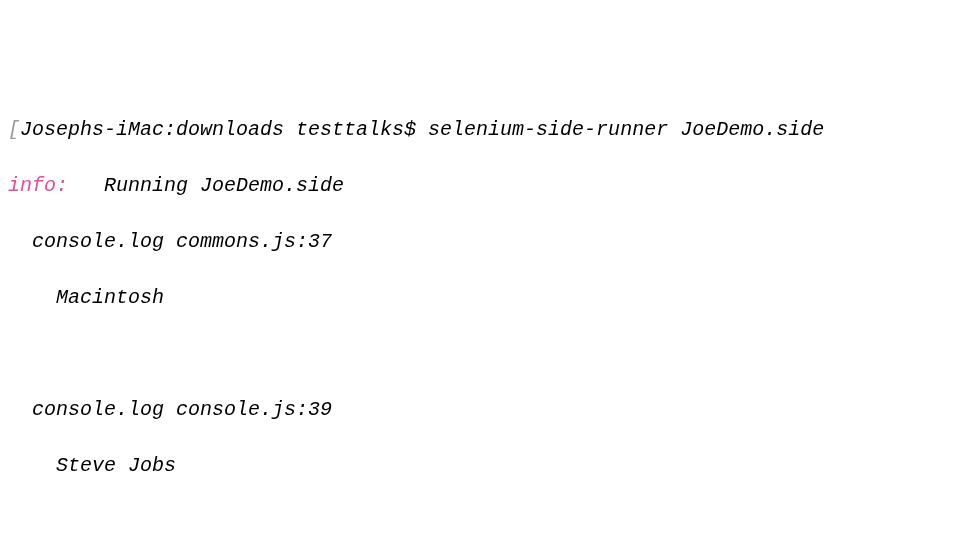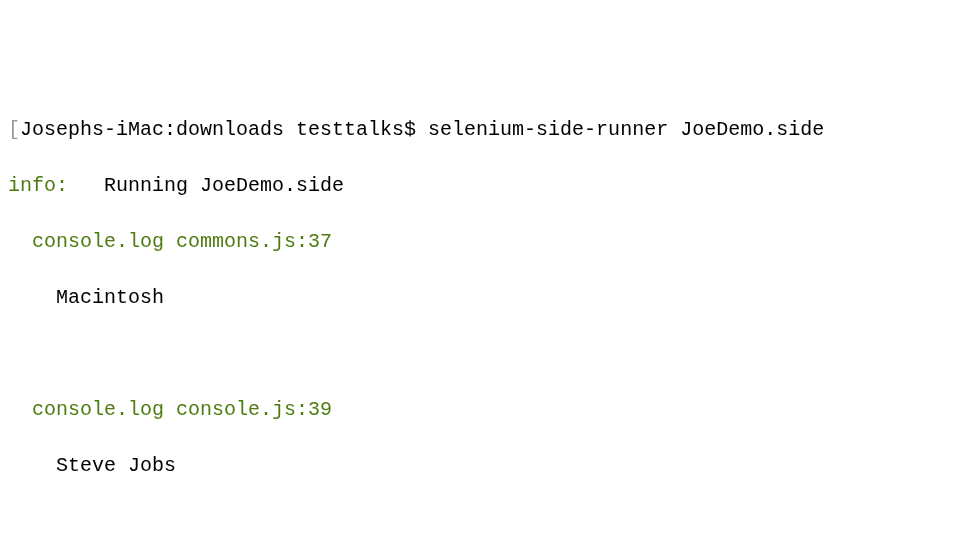--- a/index.html
+++ b/index.html
@@ -13,26 +13,27 @@
       background: #ffffff;
       color: #000000;
       padding: 4px 8px;
       line-height: 1.4;
       width: 965px;
       height: 545px;
       white-space: pre;
     }
     .line {
       display: block;
+      font-style: italic;
     }
     .green {
-      color: #4d7c0f;
+      color: #ec4899;
     }
     .gray {
-      color: #4d7c0f;
+      color: #000000;
     }
     .bracket {
       color: #999999;
     }
   </style>
 </head>
 <body>
 
 
 

